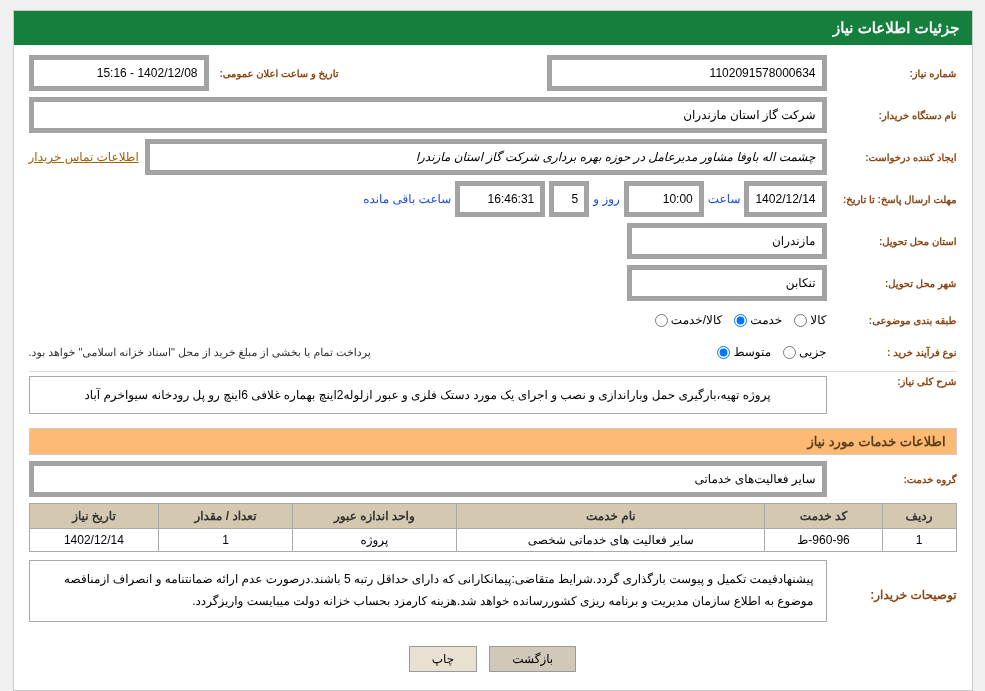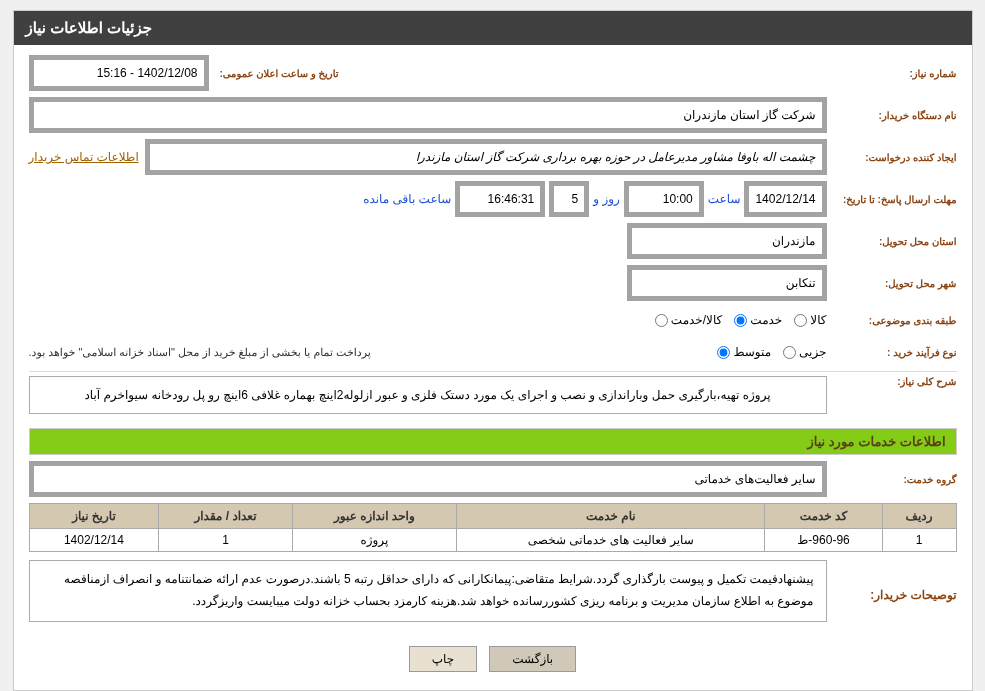--- a/index.html
+++ b/index.html
@@ -13,23 +13,23 @@
       align-items: flex-start;
       min-height: 691px;
       padding: 10px;
     }
     .main-container {
       width: 960px;
       background: #fff;
       border: 1px solid #ccc;
     }
     .header-bar {
-      background: #404040;
+      background: #15803d;
       color: #fff;
-      text-align: left;
+      text-align: right;
       padding: 8px 12px;
       font-size: 15px;
       font-weight: bold;
     }
     .content {
       padding: 10px 15px;
     }
     .row {
       display: flex;
       align-items: center;
@@ -76,21 +76,21 @@
     .radio-item {
       display: flex;
       align-items: center;
       gap: 3px;
       font-size: 12px;
     }
     .radio-item input[type="radio"] {
       margin: 0;
     }
     .section-header {
-      background: #84cc16;
+      background: #fdba74;
       border: 1px solid #ccc;
       padding: 5px 10px;
       font-weight: bold;
       font-size: 13px;
       color: #5a3e1b;
       margin: 8px 0 6px 0;
     }
     .description-box {
       border: 1px solid #aaa;
       background: #fff;
@@ -171,20 +171,21 @@
 <body>
 
 <div class="main-container">
 
   <div class="header-bar">جزئيات اطلاعات نياز</div>
 
   <div class="content">
 
     <div class="row">
       <span class="label">شماره نياز:</span>
+      <div class="field-box" style="min-width:280px;">1102091578000634</div>
       <span style="flex:1;"></span>
       <span class="label">تاريخ و ساعت اعلان عمومی:</span>
       <div class="field-box" style="min-width:180px;">1402/12/08 - 15:16</div>
     </div>
 
     <div class="row">
       <span class="label">نام دستگاه خريدار:</span>
       <div class="field-box" style="flex:1;">شرکت گاز استان مازندران</div>
     </div>
 

